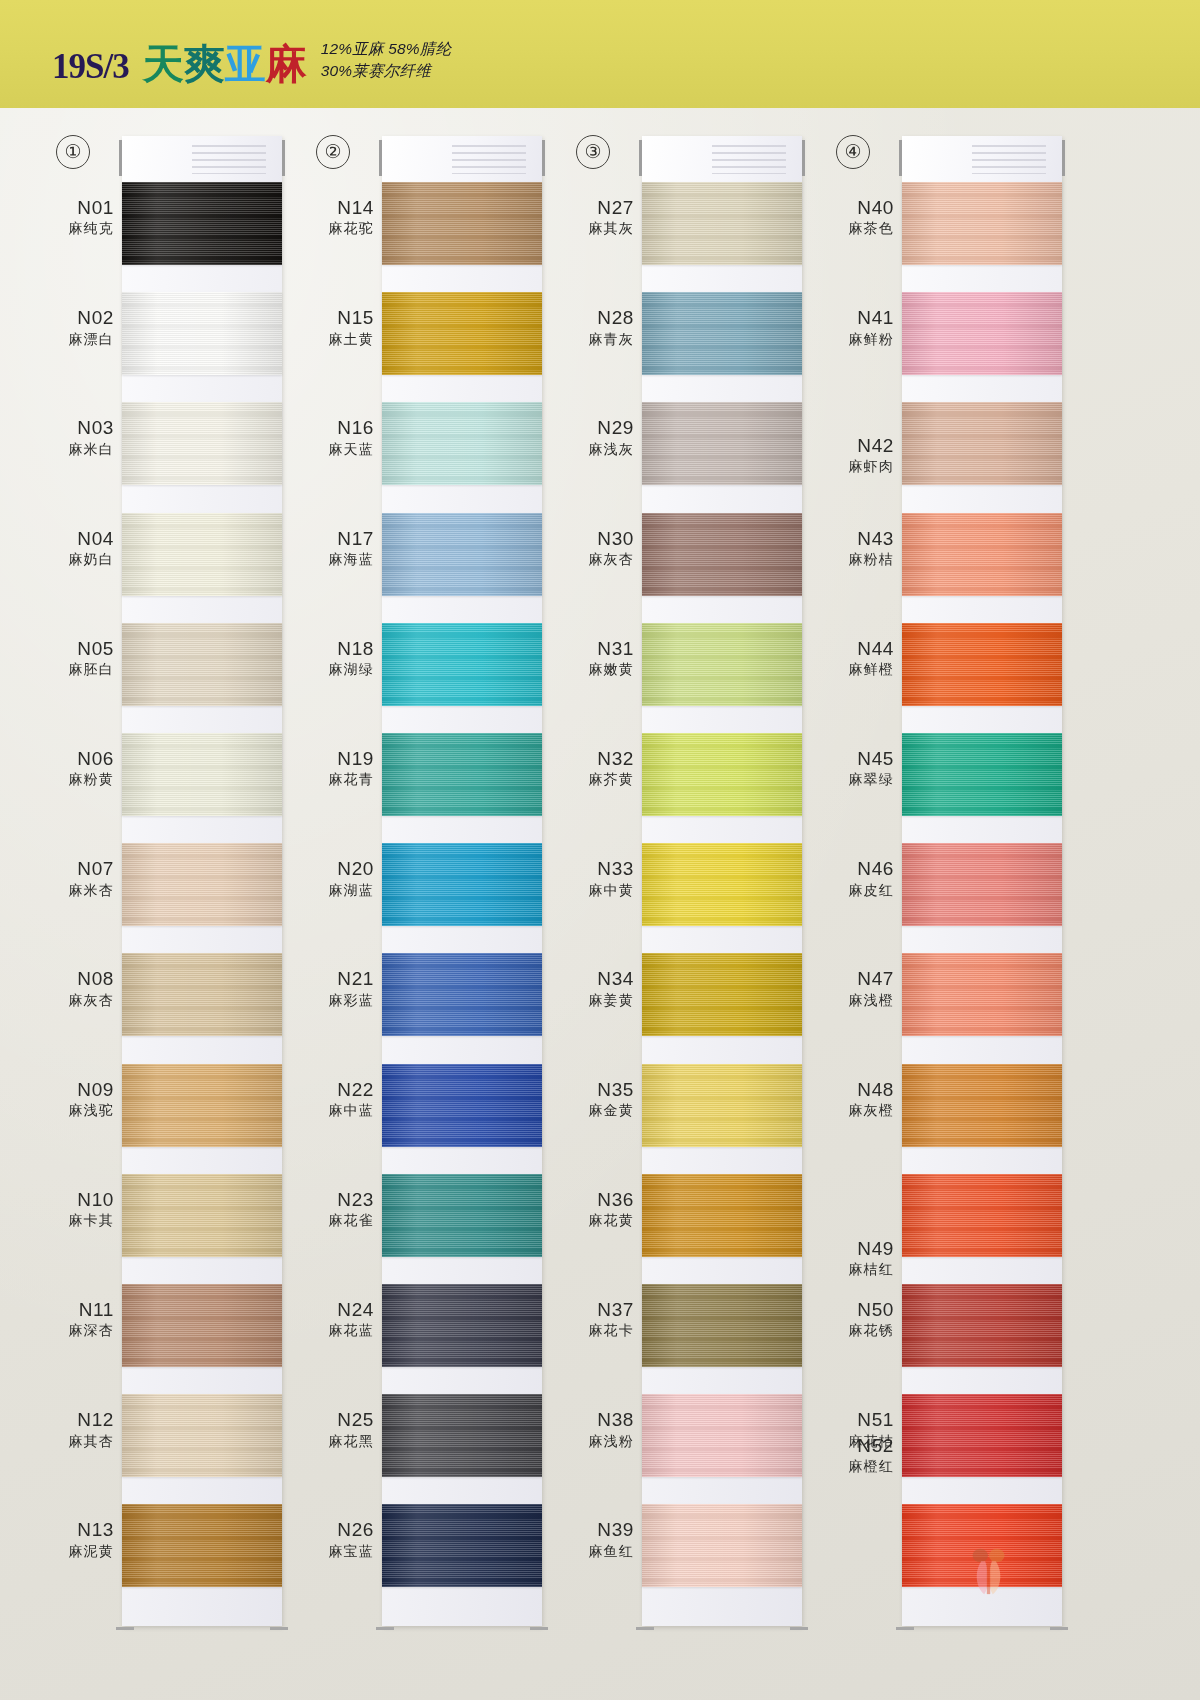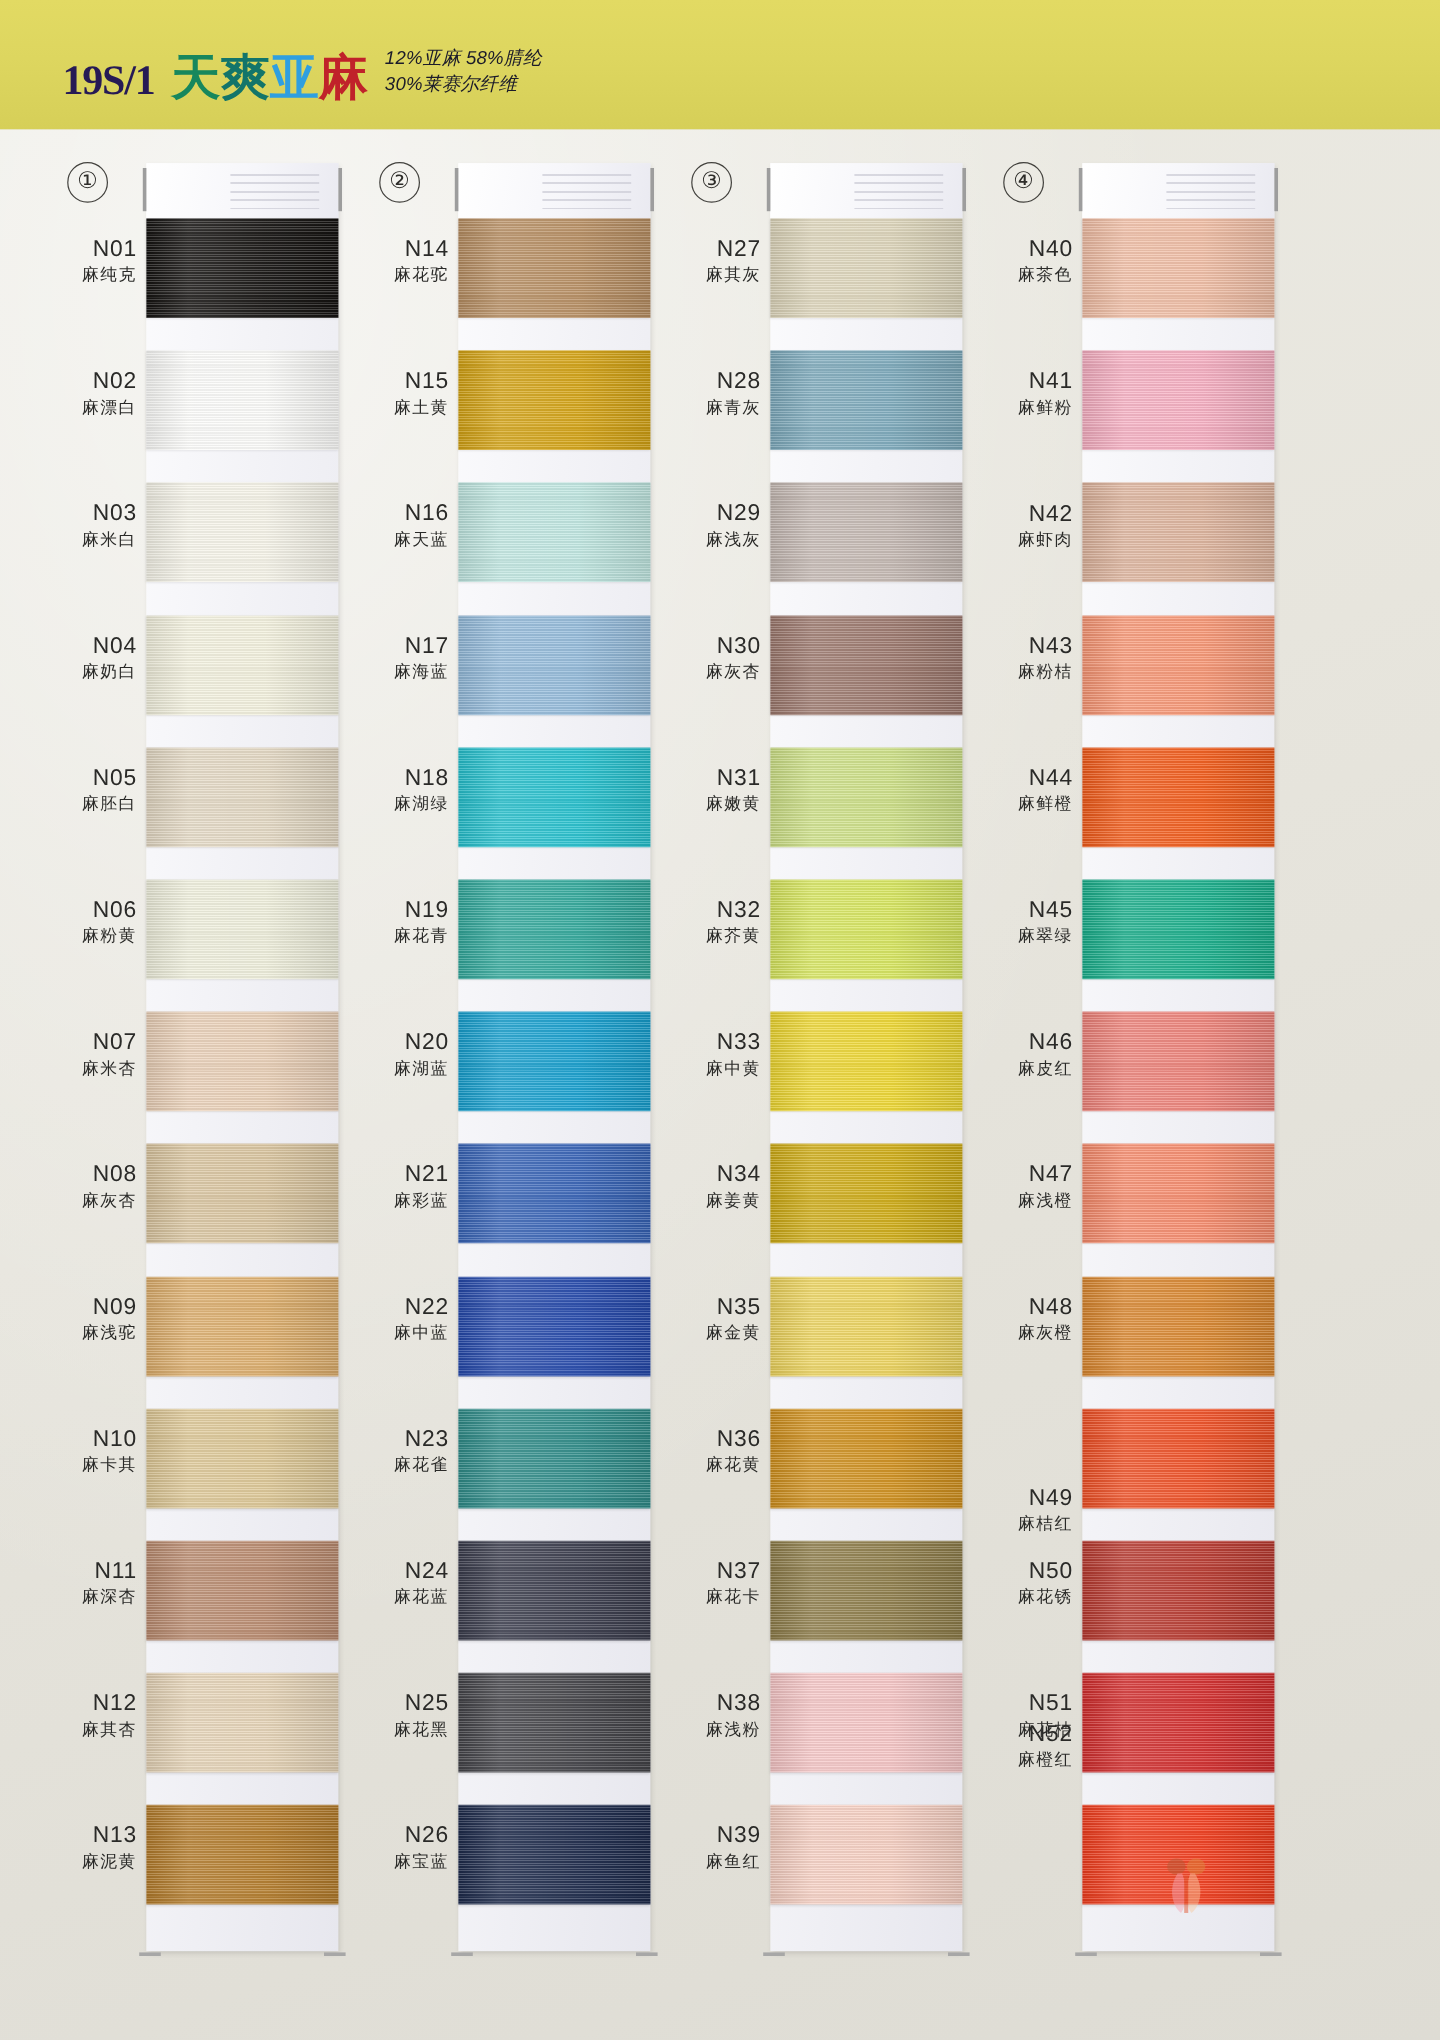--- a/index.html
+++ b/index.html
@@ -136,21 +136,21 @@
     width: 58px; height: 62px; opacity: 0.55;
     pointer-events: none;
   }
 </style>
 </head>
 <body>
 
 <div id="header-banner">
 
   <div class="header-group" id="header-group-1">
-    <div class="count-label">19S/1</div>
+    <div class="count-label">19S/3</div>
     <div class="brand-title">
       <span class="b-green">天</span><span class="b-teal">爽</span><span class="b-cyan">亚</span><span class="b-red">麻</span>
     </div>
     <div class="comp-block">
       <div>12%亚麻 58%腈纶</div>
       <div>30%莱赛尔纤维</div>
     </div>
   </div>
 
 
@@ -403,21 +403,21 @@
       <div class="swatch-label" style="top: 88px;">
         <div class="swatch-code">N40</div>
         <div class="swatch-name">麻茶色</div>
       </div>
       <div class="yarn" title="N41 麻鲜粉" style="top: 184.2px; height: 83px; background: rgb(246, 174, 193);"></div>
       <div class="swatch-label" style="top: 198.2px;">
         <div class="swatch-code">N41</div>
         <div class="swatch-name">麻鲜粉</div>
       </div>
       <div class="yarn" title="N42 麻虾肉" style="top: 294.4px; height: 83px; background: rgb(221, 179, 156);"></div>
-      <div class="swatch-label" style="top: 309px;">
+      <div class="swatch-label" style="top: 326px;">
         <div class="swatch-code">N42</div>
         <div class="swatch-name">麻虾肉</div>
       </div>
       <div class="yarn" title="N43 麻粉桔" style="top: 404.6px; height: 83px; background: rgb(247, 149, 115);"></div>
       <div class="swatch-label" style="top: 418.6px;">
         <div class="swatch-code">N43</div>
         <div class="swatch-name">麻粉桔</div>
       </div>
       <div class="yarn" title="N44 麻鲜橙" style="top: 514.8px; height: 83px; background: rgb(241, 90, 24);"></div>
       <div class="swatch-label" style="top: 528.8px;">

